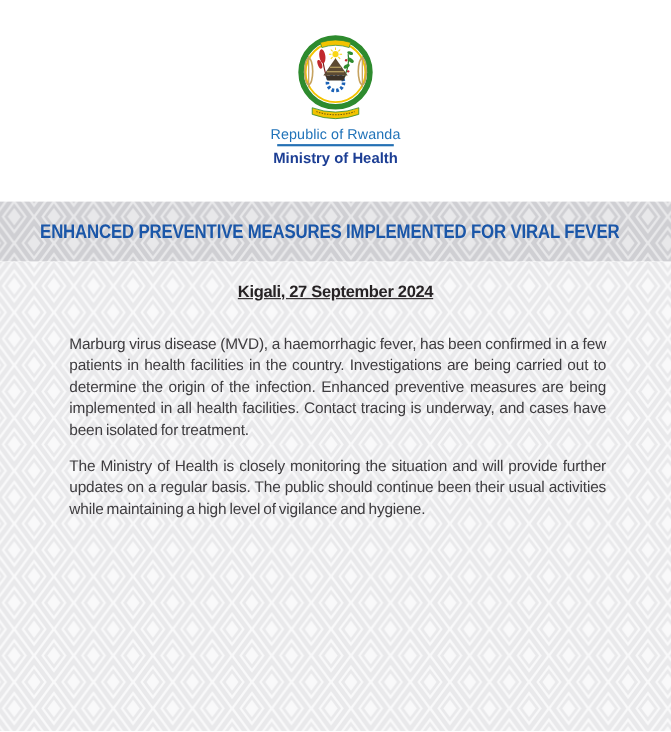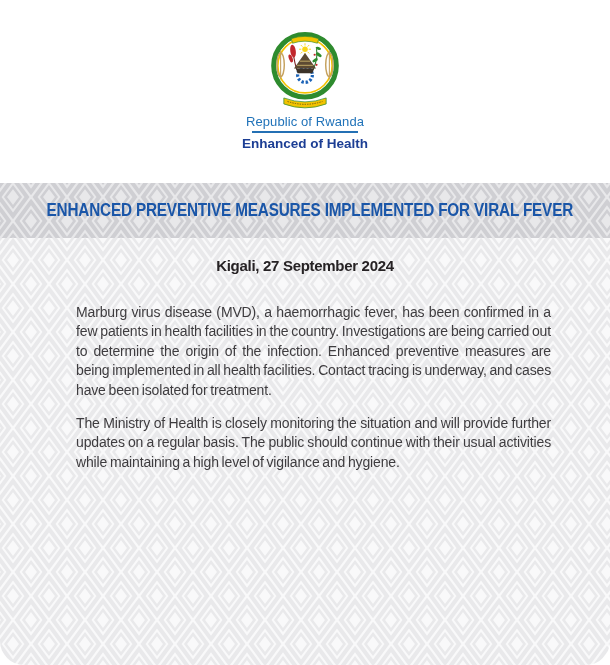--- a/index.html
+++ b/index.html
@@ -4,21 +4,20 @@
 <style>
   html, body { margin: 0; padding: 0; background: #ffffff; }
   .page {
     position: relative;
     width: 610px;
     height: 665px;
     margin: 0 auto;
     background: #ffffff;
     overflow: hidden;
     font-family: "Liberation Sans", sans-serif;
-    border-radius: 24px;
   }
   
   .emblem-wrap {
     position: absolute;
     top: 26px;
     left: 50%;
     transform: translateX(-50%);
   }
   .republic-line {
     position: absolute;
@@ -58,21 +57,21 @@
   }
   .banner-band .pattern-svg {
     position: absolute;
     top: 0; left: 0;
   }
   .banner-title {
     position: absolute;
     top: 0; left: 0; right: 0; bottom: 0;
     display: flex;
     align-items: center;
-    justify-content: flex-start;
+    justify-content: flex-end;
   }
   .banner-title span {
     display: inline-block;
     white-space: nowrap;
     font-size: 18px;
     font-weight: bold;
     letter-spacing: -0.2px;
     color: #1A56A8;
     transform: scaleX(0.85);
     transform-origin: center;
@@ -89,34 +88,35 @@
   
   .dateline {
     position: absolute;
     top: 257px;
     left: 0; right: 0;
     text-align: center;
     font-size: 15px;
     font-weight: bold;
     letter-spacing: -0.3px;
     color: #262224;
+    text-decoration: underline;
   }
   .body-text {
     position: absolute;
     top: 303px;
     left: 59px;
     width: 492px;
     font-size: 14px;
     line-height: 19.4px;
     letter-spacing: -0.15px;
     word-spacing: -1px;
     color: #3E3C3F;
   }
   .body-text p {
-    margin: 0 0 14px 17px;
+    margin: 0 0 14px 4px;
     text-align: justify;
   }
   .end-marker { text-align: left !important; }
 </style>
 </head>
 <body>
 
 <div class="page">
 
   <div class="emblem-wrap">
@@ -171,21 +171,21 @@
       </g>
 
       <path d="M38,74 Q50,80 62,74" stroke="#2E8B2E" stroke-width="3" fill="none"></path>
       <path d="M27,78 Q50,86.5 73,78 L73,84.5 Q50,93 27,84.5 Z" fill="#F3C300" stroke="#2E8B2E" stroke-width="0.8"></path>
       <path d="M31,81.8 Q50,88 69,81.8" stroke="#6B5A10" stroke-width="1" fill="none" stroke-dasharray="1.5 1.2"></path>
     </svg>
   </div>
 
   <div class="republic-line">Republic of Rwanda</div>
   <div class="header-divider"></div>
-  <div class="ministry-line">Enhanced of Health</div>
+  <div class="ministry-line">Ministry of Health</div>
 
   <div class="banner-band">
     <svg class="pattern-svg" width="610" height="55">
       <defs>
         <pattern id="patBand" width="36" height="48" patternUnits="userSpaceOnUse" x="-5" y="-10">
           <rect width="36" height="48" fill="#e8e8ea"></rect>
           <g fill="none" stroke="#cfcfd3">
             <path stroke-width="4" d="M18,5 L32,24 L18,43 L4,24 Z"></path>
             <path stroke-width="2.5" d="M18,14 L25.5,24 L18,34 L10.5,24 Z"></path>
             <path stroke-width="4" d="M0,-19 L14,0 L0,19 L-14,0 Z"></path>
@@ -226,16 +226,16 @@
         </pattern>
       </defs>
       <rect width="610" height="427" fill="url(#patBody)"></rect>
     </svg>
   </div>
 
   <div class="dateline">Kigali, 27 September 2024</div>
 
   <div class="body-text">
     <p>Marburg virus disease (MVD), a haemorrhagic fever, has been confirmed in a few patients in health facilities in the country. Investigations are being carried out to determine the origin of the infection. Enhanced preventive measures are being implemented in all health facilities. Contact tracing is underway, and cases have been isolated for treatment.</p>
-    <p>The Ministry of Health is closely monitoring the situation and will provide further updates on a regular basis. The public should continue with their usual activities while maintaining a high level of vigilance and hygiene.</p>
+    <p>The Ministry of Health is closely monitoring the situation and will provide further updates on a regular basis. The public should continue been their usual activities while maintaining a high level of vigilance and hygiene.</p>
   </div>
 
 </div>
 
 </body></html>

